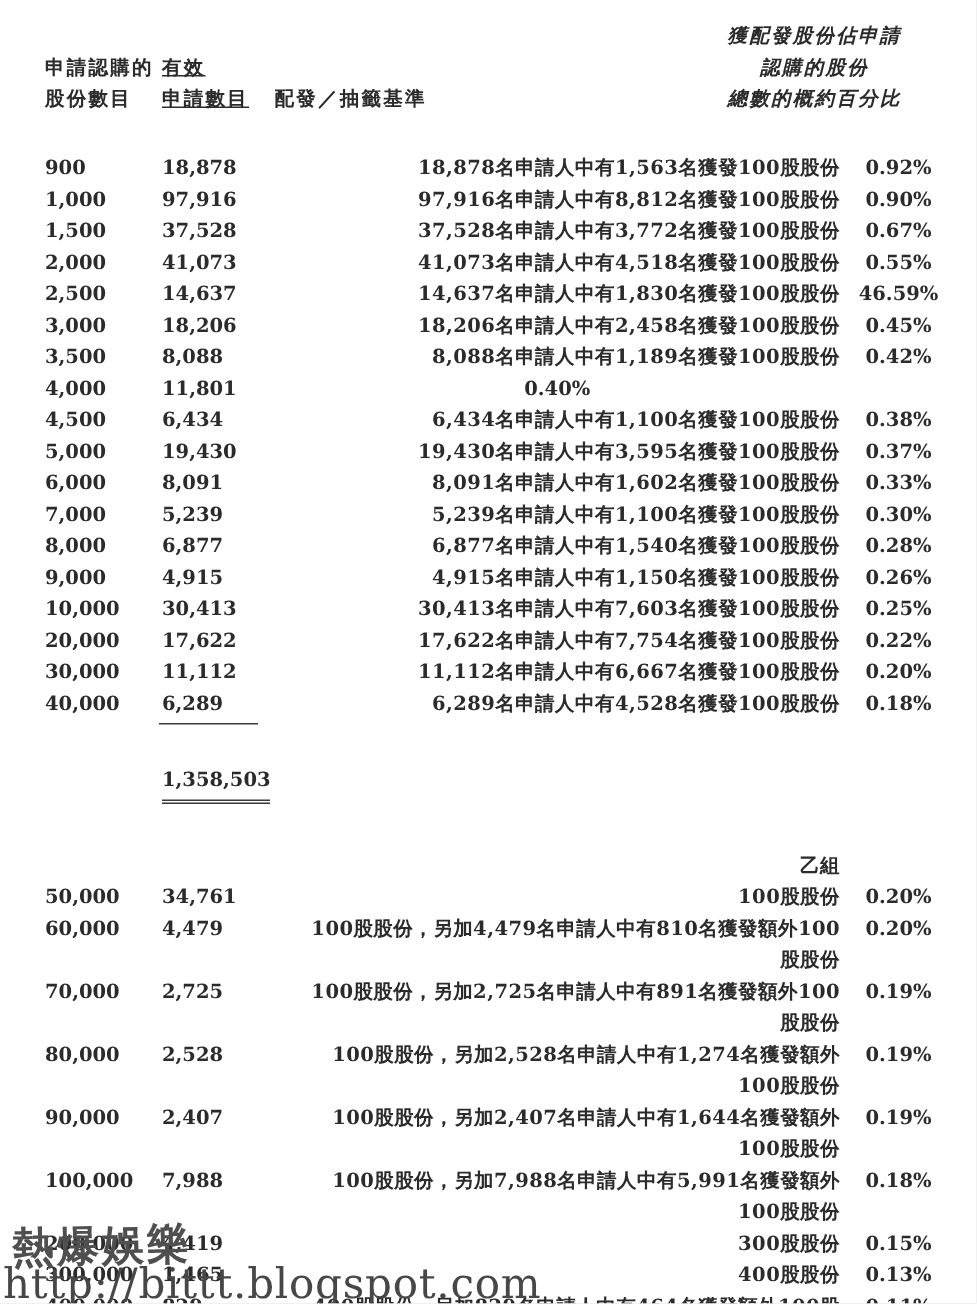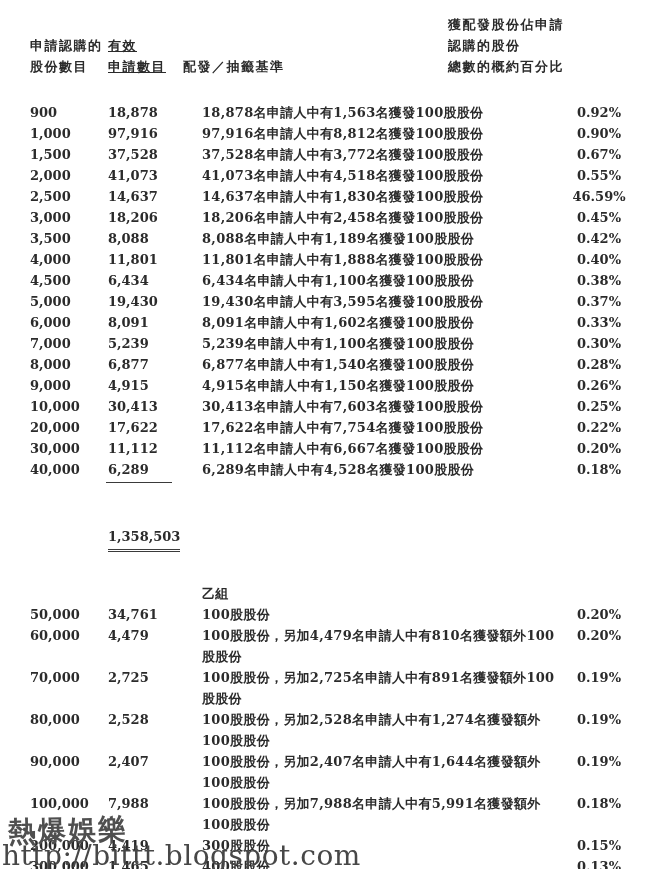--- a/index.html
+++ b/index.html
@@ -17,48 +17,48 @@
   }
   .trow {
     display:grid;
     grid-template-columns:78px 60px 15px 1fr 78px;
     line-height:21px;
     align-items:baseline;
     font-weight:bold;
   }
   .c-shares  { text-align:left;  font-variant-numeric:tabular-nums; }
   .c-apps    { text-align:left; font-variant-numeric:tabular-nums; }
-  .c-basis   { text-align:left;  letter-spacing:0.3px;margin-left:19px; }
+  .c-basis   { text-align:right;  letter-spacing:0.3px;margin-left:19px; }
   .c-pct     { text-align:center; font-variant-numeric:tabular-nums; }
 
   
   .thead {
     display:grid;
     grid-template-columns:78px 60px 15px 1fr 190px;
     align-items:end;
     font-weight:bold;
     letter-spacing:1.5px;
     line-height:21px;
     margin-bottom:25px;
   }
   .thead .hl { display:block; }
   .h-col2 .hl { text-align:left;text-decoration:underline; }
-  .h-col4 .hl { text-align:left; }
+  .h-col4 .hl { text-align:center;font-style:italic; }
 
   
   .rule-row { height:10px; }
   .subtotal-rule {
     grid-column:2 / 3;
     border-top:1.2px solid #3a3a3a;
     width:66px;
     justify-self:end;
     margin-top:2px;
     margin-right:-4px;
   }
-  .total-row { margin-top:36px; }
+  .total-row { margin-top:20px; }
   .total-value {
     display:inline-block;
     border-bottom:3px double #3a3a3a;
     padding-bottom:2px;
     margin-right:-4px;
   }
 
   
   .group-label-row { margin-top:31px; font-weight:bold; letter-spacing:1px; }
 
@@ -150,21 +150,20 @@
     <div class="c-shares">3,500</div>
     <div class="c-apps">8,088</div>
     <div></div>
     <div class="c-basis"><span class="basis-main">8,088名申請人中有1,189名獲發100股股份</span><span class="basis-extra"></span></div>
     <div class="c-pct">0.42%</div>
   </div>
       <div class="trow">
     <div class="c-shares">4,000</div>
     <div class="c-apps">11,801</div>
     <div></div>
-    <div class="c-basis"><span class="basis-main">11,801名申請人中有1,888名獲發100股股份</span><span class="basis-extra"></span></div>
     <div class="c-pct">0.40%</div>
   </div>
       <div class="trow">
     <div class="c-shares">4,500</div>
     <div class="c-apps">6,434</div>
     <div></div>
     <div class="c-basis"><span class="basis-main">6,434名申請人中有1,100名獲發100股股份</span><span class="basis-extra"></span></div>
     <div class="c-pct">0.38%</div>
   </div>
       <div class="trow">

